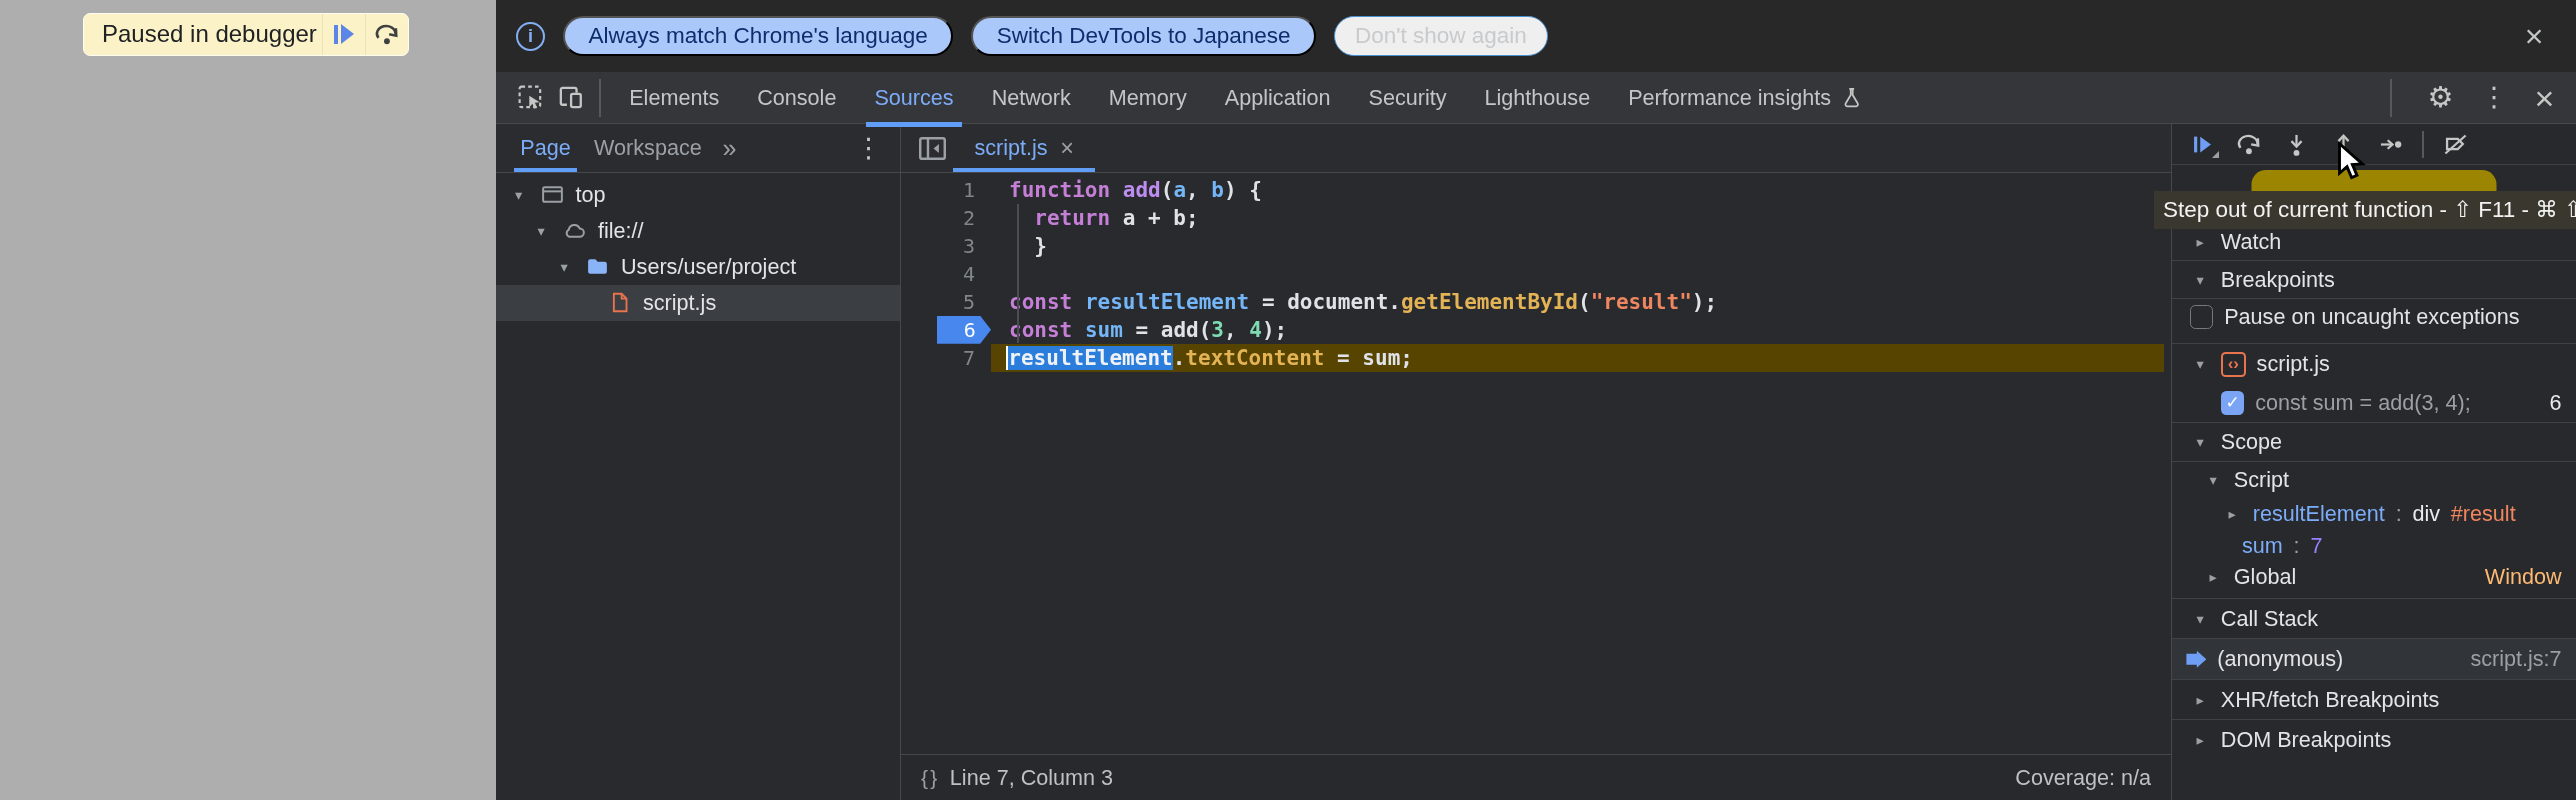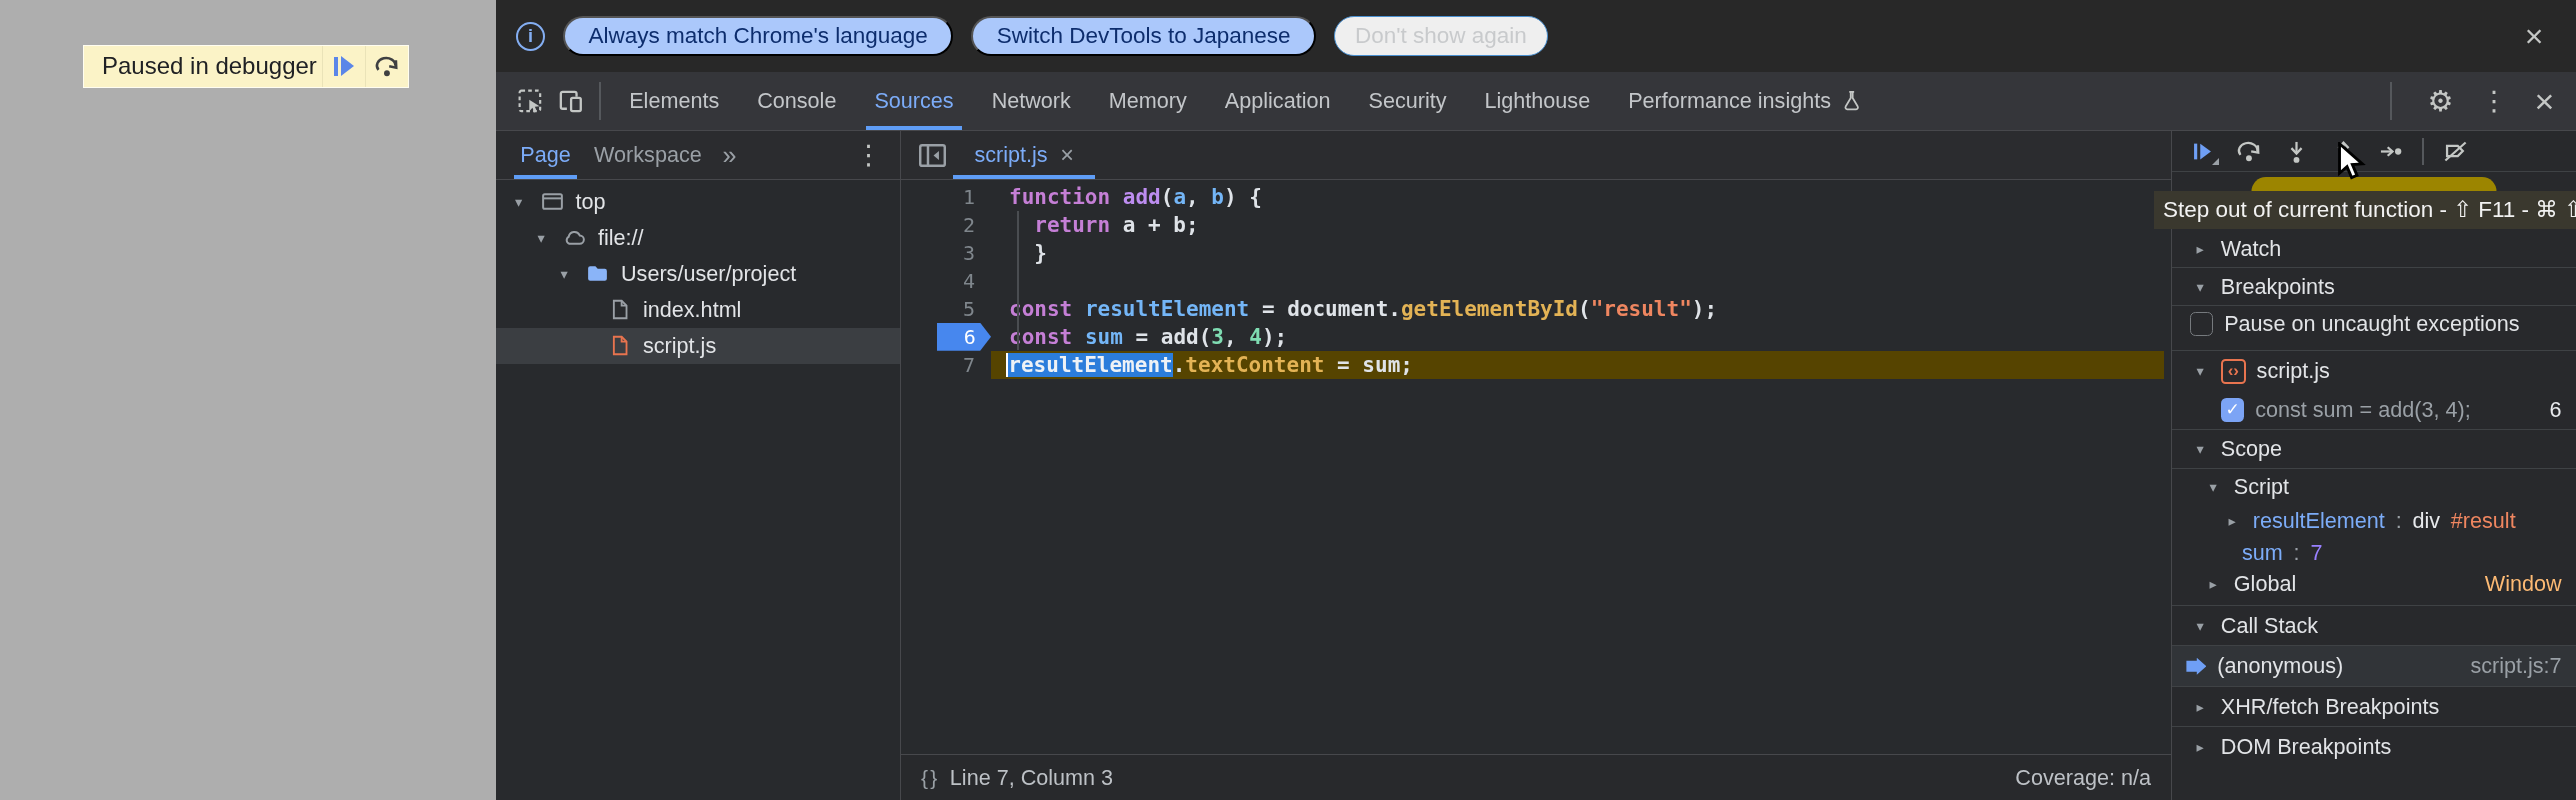--- a/index.html
+++ b/index.html
@@ -2,42 +2,42 @@
 <html style="font-size:14.4px"><head>
 <meta charset="utf-8">
 <style>
   * { margin:0; padding:0; box-sizing:border-box; }
   html,body { width:2576px; height:801px; overflow:hidden; }
   body { position:relative; background:#aeaeae; font-family:"Liberation Sans",sans-serif; color:#dfe3e8; }
 
   
   .page-backdrop { position:absolute; left:0; top:0; width:496px; height:801px; background:#aeaeae; }
   .paused-banner { position:absolute; left:83px; top:12.6px; width:326px; height:43px; background:#fbf3c7;
-    border:1.8px solid #fffdf0; border-radius:0; display:flex; align-items:stretch; overflow:hidden;margin-top:32px; }
+    border:1.8px solid #fffdf0; border-radius:7px; display:flex; align-items:stretch; overflow:hidden; }
   .paused-banner .pb-label { flex:1; display:flex; align-items:center; padding-left:18px; font-size:24px; color:#202124; }
   .pb-btn { width:43px; display:flex; align-items:center; justify-content:center; border-left:1.8px solid #eae3b8; cursor:pointer; }
   .pb-resume-glyph { display:flex; align-items:center; gap:2.7px; }
   .pb-resume-glyph .bar { width:4.5px; height:19px; background:#5b86e8; }
   .pb-resume-glyph .tri { width:0; height:0; border-left:13.5px solid #5b86e8; border-top:10px solid transparent; border-bottom:10px solid transparent; }
 
   
   .devtools { position:absolute; left:496px; top:0; width:2080px; height:801px; display:flex; flex-direction:column; background:#282a2d; }
 
   
   .infobar { height:72px; flex:none; background:#282828; display:flex; align-items:center; padding:0 20px; gap:18px; }
   .info-icon { width:29px; height:29px; border:2.7px solid #84aef2; border-radius:50%; color:#84aef2;
     display:flex; align-items:center; justify-content:center; font-size:18px; font-weight:bold; flex:none; }
   .infobar-text { font-size:23.4px; color:#eaeaea; margin-right:7.2px; white-space:nowrap; }
   .pill { height:40px; border-radius:20px; display:flex; align-items:center; padding:0 23.4px; font-size:22.5px; white-space:nowrap; cursor:pointer; }
   .pill-filled { background:#abc8fb; color:#0d2d6d; }
   .pill-outline { border:1.8px solid #4a90d0; color:#c8cacc; padding:0 20px; }
   .infobar-close { margin-left:auto; color:#c4c7c5; font-size:32px; line-height:1; cursor:pointer; padding-right:12.6px; }
 
   
-  .toolbar { height:59px; flex:none; background:#35363a; border-bottom:1.8px solid #47484c; display:flex; align-items:center; padding-left:14.4px; }
+  .toolbar { height:52px; flex:none; background:#35363a; border-bottom:1.8px solid #47484c; display:flex; align-items:center; padding-left:14.4px; }
   .tool-btn { width:40px; height:40px; display:flex; align-items:center; justify-content:center; flex:none; cursor:pointer; }
   .tb-sep { width:1.8px; height:38px; background:#55585c; margin:0 9px; flex:none; }
   .main-tabs { display:flex; height:58px; align-items:stretch; }
   .main-tab { padding:0 19px; display:flex; align-items:center; gap:9px; font-size:21.6px; color:#c3c6c9; position:relative; cursor:pointer; white-space:nowrap; }
   .main-tab.active { color:#7cacf8; }
   .main-tab.active::after { content:""; position:absolute; left:10.8px; right:10.8px; bottom:0; height:4.5px; background:#5f9df6; }
   .toolbar-right { margin-left:auto; display:flex; align-items:center; gap:27px; padding-right:21.6px; }
   .icon-text { color:#c4c7c5; cursor:pointer; line-height:1; }
 
   
@@ -240,30 +240,20 @@
           </div>
           <div class="tree-row" style="padding-left: 58px;">
             <span class="tree-arrow">▾</span>
             <span class="tree-ico">
               <svg class="ico" width="25" height="25" viewBox="0 0 24 24">
                 <path d="M3 7 a2 2 0 0 1 2 -2 h5 l2.2 2.5 H19 a2 2 0 0 1 2 2 V17 a2 2 0 0 1 -2 2 H5 a2 2 0 0 1 -2 -2 Z" fill="#8ab4f8"></path>
               </svg>
             </span>
             <span>Users/user/project</span>
           </div>
-          <div class="tree-row" style="padding-left: 80px;">
-            <span class="tree-arrow"></span>
-            <span class="tree-ico">
-              <svg class="ico" width="23.4" height="25" viewBox="0 0 24 24" fill="none" stroke="#9aa0a6" stroke-width="1.9">
-                <path d="M6 3 h8 l5 5 v13 H6 Z"></path>
-                <path d="M14 3 v5 h5"></path>
-              </svg>
-            </span>
-            <span>index.html</span>
-          </div>
           <div class="tree-row selected" style="padding-left: 80px;">
             <span class="tree-arrow"></span>
             <span class="tree-ico">
               <svg class="ico" width="23.4" height="25" viewBox="0 0 24 24" fill="none" stroke="#e8744f" stroke-width="1.9">
                 <path d="M6 3 h8 l5 5 v13 H6 Z"></path>
                 <path d="M14 3 v5 h5"></path>
               </svg>
             </span>
             <span>script.js</span>
           </div>

